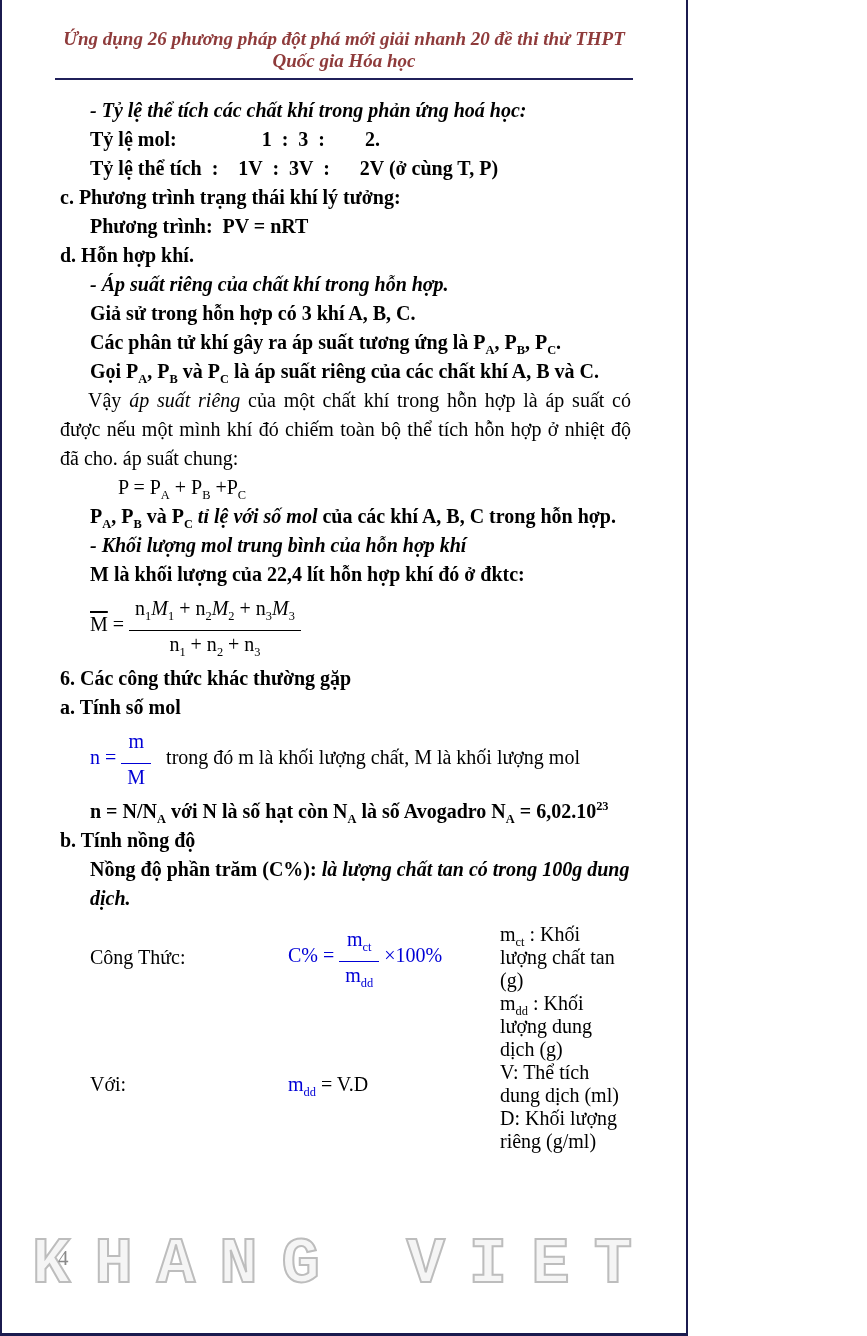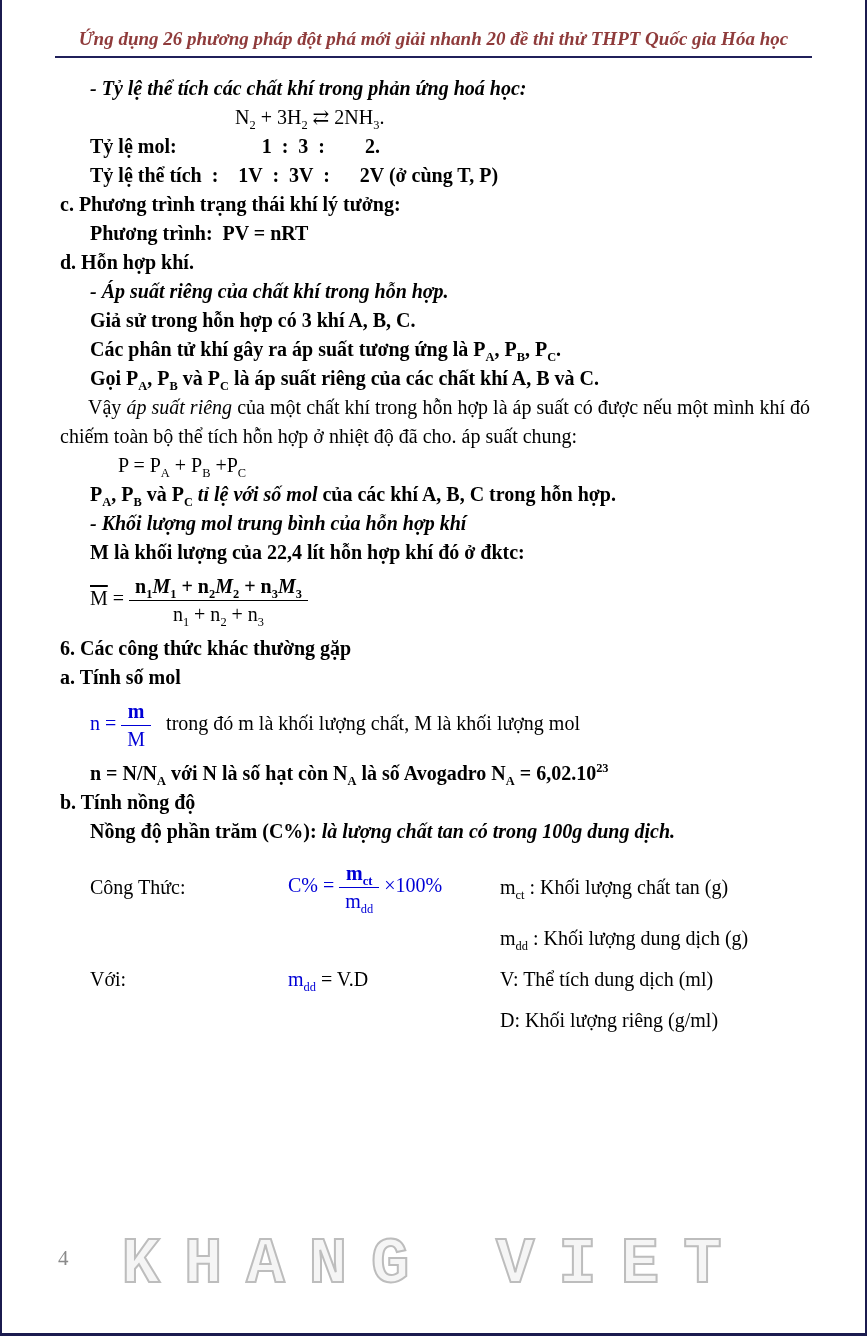--- a/index.html
+++ b/index.html
@@ -1,19 +1,19 @@
 <!DOCTYPE html>
 <html><head>
 <meta charset="utf-8">
 <style>
   * { box-sizing: border-box; }
   html, body { margin: 0; padding: 0; background: #ffffff; }
   .page {
     position: relative;
-    width: 867px;
+    width: 688px;
     height: 1336px;
     overflow: hidden;
     background: #ffffff;
     border-left: 2px solid #1b1b4f;
     border-right: 2px solid #1b1b4f;
     border-bottom: 3px solid #1b1b4f;
     font-family: "Liberation Serif", "DejaVu Serif", serif;
     font-size: 20px;
     color: #000000;
   }
@@ -31,21 +31,21 @@
   .line { margin: 0; line-height: 29px; }
   .ind1 { margin-left: 30px; font-weight: bold; }
   .jp { text-indent: 28px; text-align: justify; }
   .pre { white-space: pre-wrap; }
   .bi { font-weight: bold; font-style: italic; }
   .bold { font-weight: bold; }
   .eq { margin-left: 175px; }
   .psum { margin-left: 58px; }
   .fblock { margin: 8px 0 8px 30px; line-height: 1.2; }
   .frac { display: inline-block; vertical-align: middle; text-align: center; }
-  .frac .nm { display: block; border-bottom: 1.5px solid currentColor; padding: 0 6px 2px; line-height: 1.15; font-weight: bold; }
+  .frac .nm { display: block; border-bottom: 1.5px solid currentColor; padding: 0 6px 10px; line-height: 1.15; }
   .frac .dn { display: block; padding: 2px 6px 0; line-height: 1.15; }
   .ovl { text-decoration: overline; }
   .blu { color: #0000d6; }
   sub, sup { line-height: 0; font-size: 0.62em; }
   .ftable { margin-top: 10px; }
   .frow { display: flex; align-items: center; min-height: 41px; justify-content: center; }
   .frow:first-child { min-height: 62px; }
   .fl { flex: 0 0 198px; margin-left: 30px; }
   .ff { flex: 0 0 212px; }
   .fd { flex: 1 1 auto; }
@@ -75,21 +75,20 @@
 
 <div class="page">
 
   <div class="header">
     <div class="header-title">Ứng dụng 26 phương pháp đột phá mới giải nhanh 20 đề thi thử THPT Quốc gia Hóa học</div>
     <div class="header-rule"></div>
   </div>
 
   <div class="content">
     <p class="line bi ind1">- Tỷ lệ thể tích các chất khí trong phản ứng hoá học:</p>
-    <p class="line eq">N<sub>2</sub> + 3H<sub>2</sub> ⇄ 2NH<sub>3</sub>.</p>
     <p class="line ind1 pre">Tỷ lệ mol:                 1  :  3  :        2.</p>
     <p class="line ind1 pre">Tỷ lệ thể tích  :    1V  :  3V  :      2V (ở cùng T, P)</p>
     <p class="line bold">c. Phương trình trạng thái khí lý tưởng:</p>
     <p class="line ind1 pre">Phương trình:  PV = nRT</p>
     <p class="line bold">d. Hỗn hợp khí.</p>
     <p class="line bi ind1">- Áp suất riêng của chất khí trong hỗn hợp.</p>
     <p class="line ind1">Giả sử trong hỗn hợp có 3 khí A, B, C.</p>
     <p class="line ind1">Các phân tử khí gây ra áp suất tương ứng là P<sub>A</sub>, P<sub>B</sub>, P<sub>C</sub>.</p>
     <p class="line ind1">Gọi P<sub>A</sub>, P<sub>B</sub> và P<sub>C</sub> là áp suất riêng của các chất khí A, B và C.</p>
     <p class="line jp">Vậy <i>áp suất riêng</i> của một chất khí trong hỗn hợp là áp suất có được nếu một mình khí đó chiếm toàn bộ thể tích hỗn hợp ở nhiệt độ đã cho. áp suất chung:</p>

